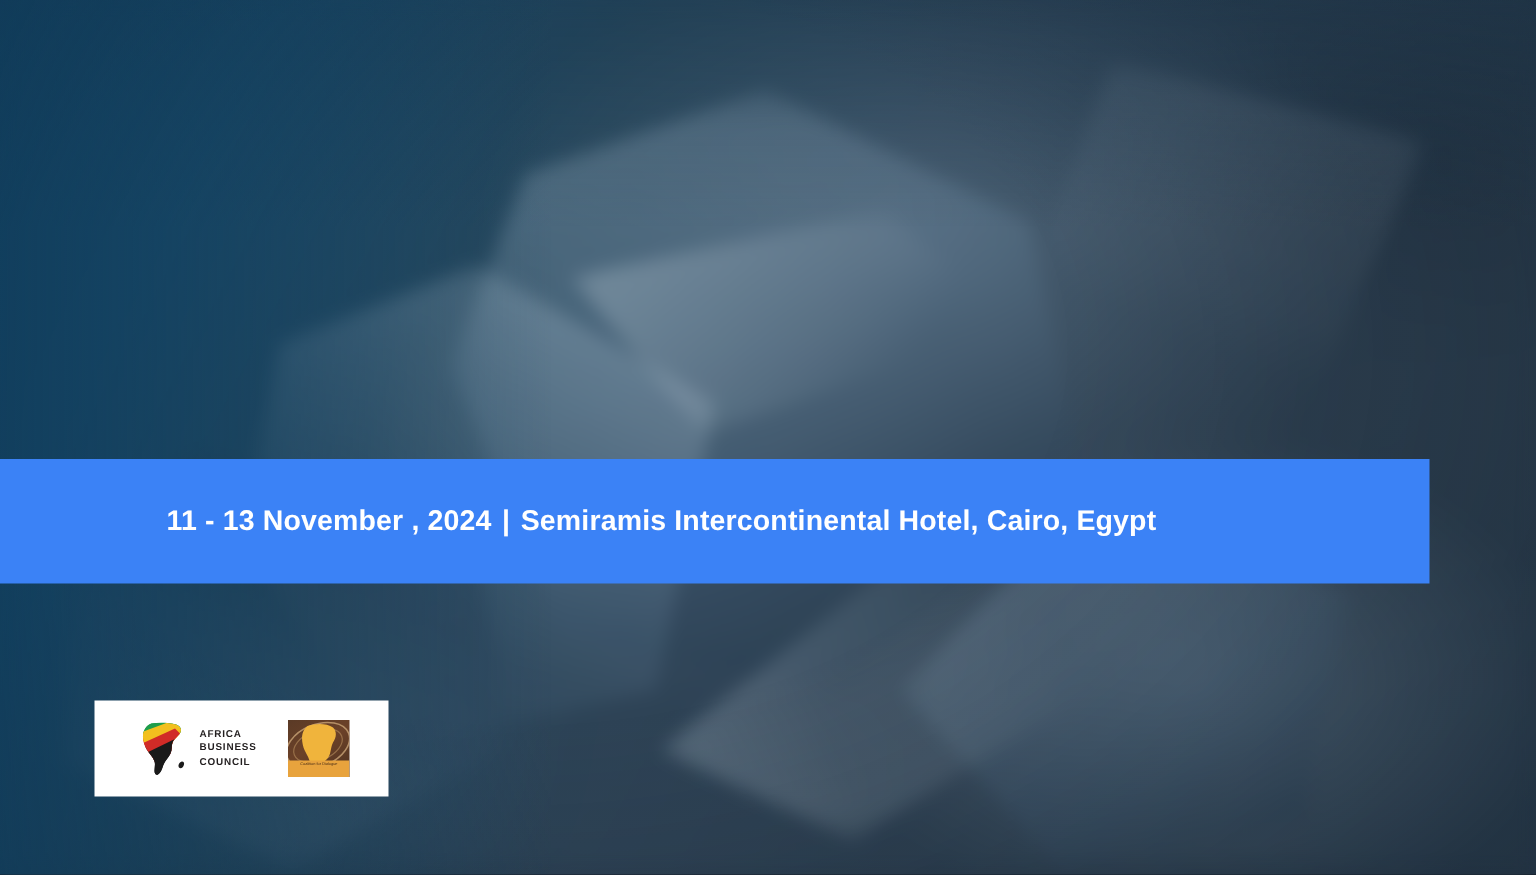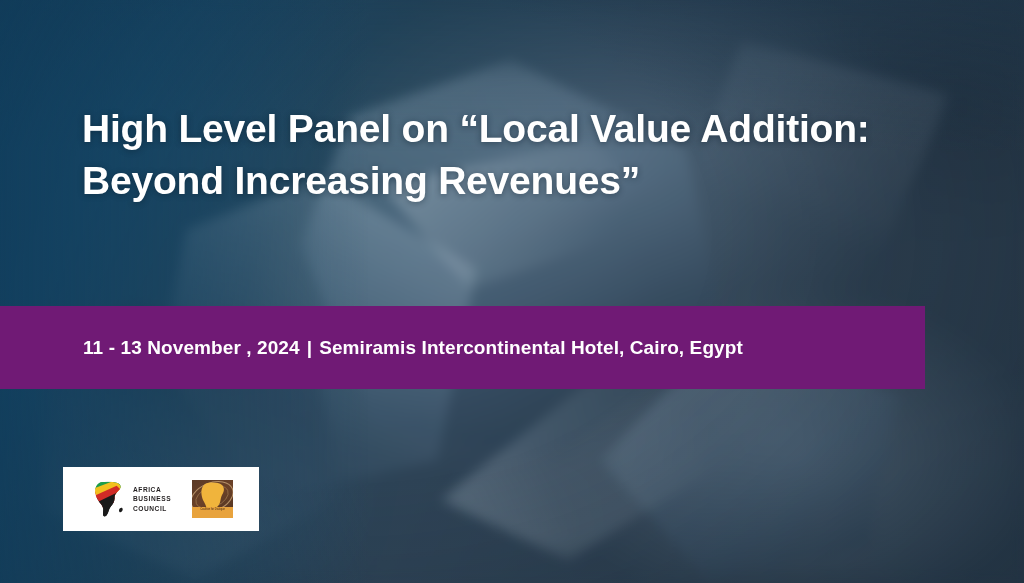--- a/index.html
+++ b/index.html
@@ -136,23 +136,24 @@
     letter-spacing: -0.1px;
     text-shadow: 0 1px 5px rgba(8,24,38,.45);
   }
 
   .info-bar {
     position: absolute;
     left: 0;
     top: 306px;
     width: 925px;
     height: 83px;
-    background: #701a75;
+    background: #3b82f6;
     display: flex;
     align-items: center;
+    padding-left: 28px;
   }
   .info-bar-text {
     color: #ffffff;
     font-size: 19px;
     font-weight: bold;
     margin-left: 83px;
     white-space: nowrap;
     letter-spacing: .1px;
   }
   .info-sep {
@@ -225,21 +226,20 @@
   <div class="gem gem-c"></div>
   <div class="gem gem-d"></div>
   <div class="facet facet-1"></div>
   <div class="facet facet-2"></div>
   <div class="facet facet-3"></div>
   <div class="bg-soften"></div>
   <div class="bg-vignette"></div>
 
   <div class="content">
 
-    <h1 class="title">High Level Panel on “Local Value Addition: Beyond Increasing Revenues”</h1>
 
 
     <div class="info-bar">
       <div class="info-bar-text">
         <span>11 - 13 November , 2024</span><span class="info-sep">|</span><span>Semiramis Intercontinental Hotel, Cairo, Egypt</span>
       </div>
     </div>
 
     <div class="logo-box">
 

